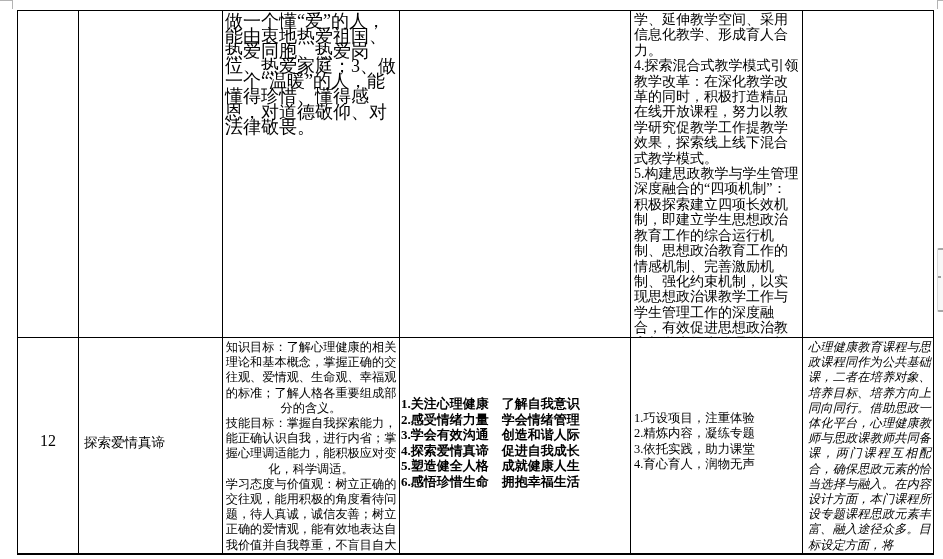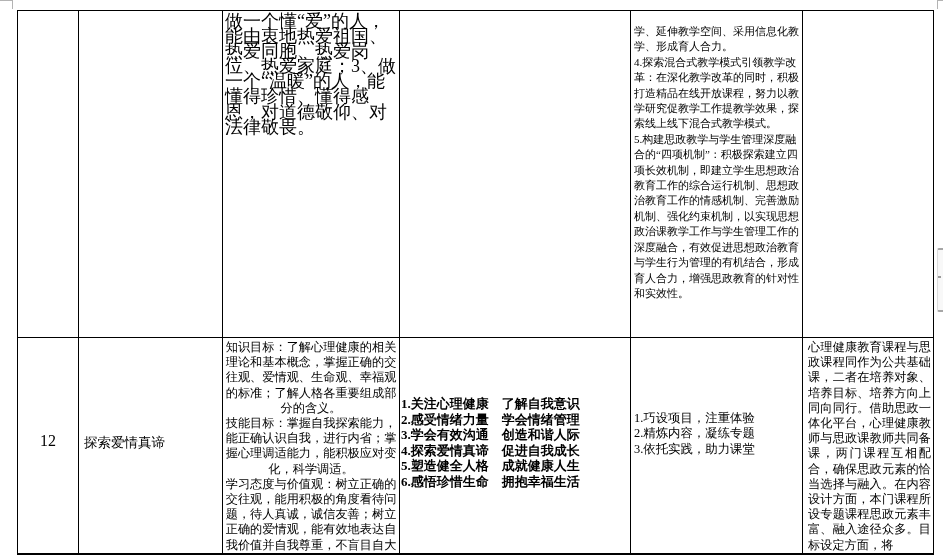--- a/index.html
+++ b/index.html
@@ -35,30 +35,30 @@
     grid-template-rows: 327px 215px;
     overflow: hidden; background: #ffffff; }
 
   .cell { box-sizing: border-box; border-right: 1px solid #000; overflow: hidden; position: relative; }
   .row1 { border-bottom: 1px solid #000; }
 
   .txt { font-size: 12.2px; line-height: 15.2px; word-break: break-all; }
 
   
   .c3r1 .txt { padding: 3px 2px 0 2px; font-size: 18px; line-height: 15.1px; }
-  .c5r1 .txt { padding: 1px 2px 0 3px; font-size: 11px; line-height: 15.4px; margin-top: 12px; }
+  .c5r1 .txt { padding: 1px 2px 0 3px; font-size: 14px; line-height: 15.4px; }
 
   
   .c1r2 .txt { padding-top: 95px; text-align: center; font-size: 16px; }
   .c2r2 .txt { padding-top: 97px; padding-left: 5px; font-size: 13.5px; }
   .c3r2 .txt { padding: 2px 2px 0 2px; text-align: center; }
   .c4r2 .txt { padding: 58px 1px 0 1px; font-size: 13px; line-height: 15.5px; font-weight: bold; }
   .c5r2 .txt { padding: 73px 2px 0 3px; font-size: 12.4px; line-height: 15.4px; }
   .c6r2 .txt { padding: 2px 3px 6px 5px; width: 123px; box-sizing: content-box;
-    text-align: justify; text-justify: inter-character; }
+    text-align: justify; text-justify: inter-character; font-style: italic; }
 </style>
 </head>
 <body>
 
 <div class="page">
 
   <div class="corner-mark tl"></div>
   <div class="corner-mark tr"></div>
 
   <div class="scroll-fragment">
@@ -103,20 +103,21 @@
           <div>4.探索爱情真谛　促进自我成长</div>
           <div>5.塑造健全人格　成就健康人生</div>
           <div>6.感悟珍惜生命　拥抱幸福生活</div>
         </div>
     </div>
     <div class="cell c5r2">
       <div class="txt">
           <div>1.巧设项目，注重体验</div>
           <div>2.精炼内容，凝练专题</div>
           <div>3.依托实践，助力课堂</div>
+          <div>4.育心育人，润物无声</div>
         </div>
     </div>
     <div class="cell c6r2">
       <div class="txt">心理健康教育课程与思政课程同作为公共基础课，二者在培养对象、培养目标、培养方向上同向同行。借助思政一体化平台，心理健康教师与思政课教师共同备课，两门课程互相配合，确保思政元素的恰当选择与融入。在内容设计方面，本门课程所设专题课程思政元素丰富、融入途径众多。目标设定方面，将</div>
     </div>
 
   </div>
 </div>
 
 </body></html>

